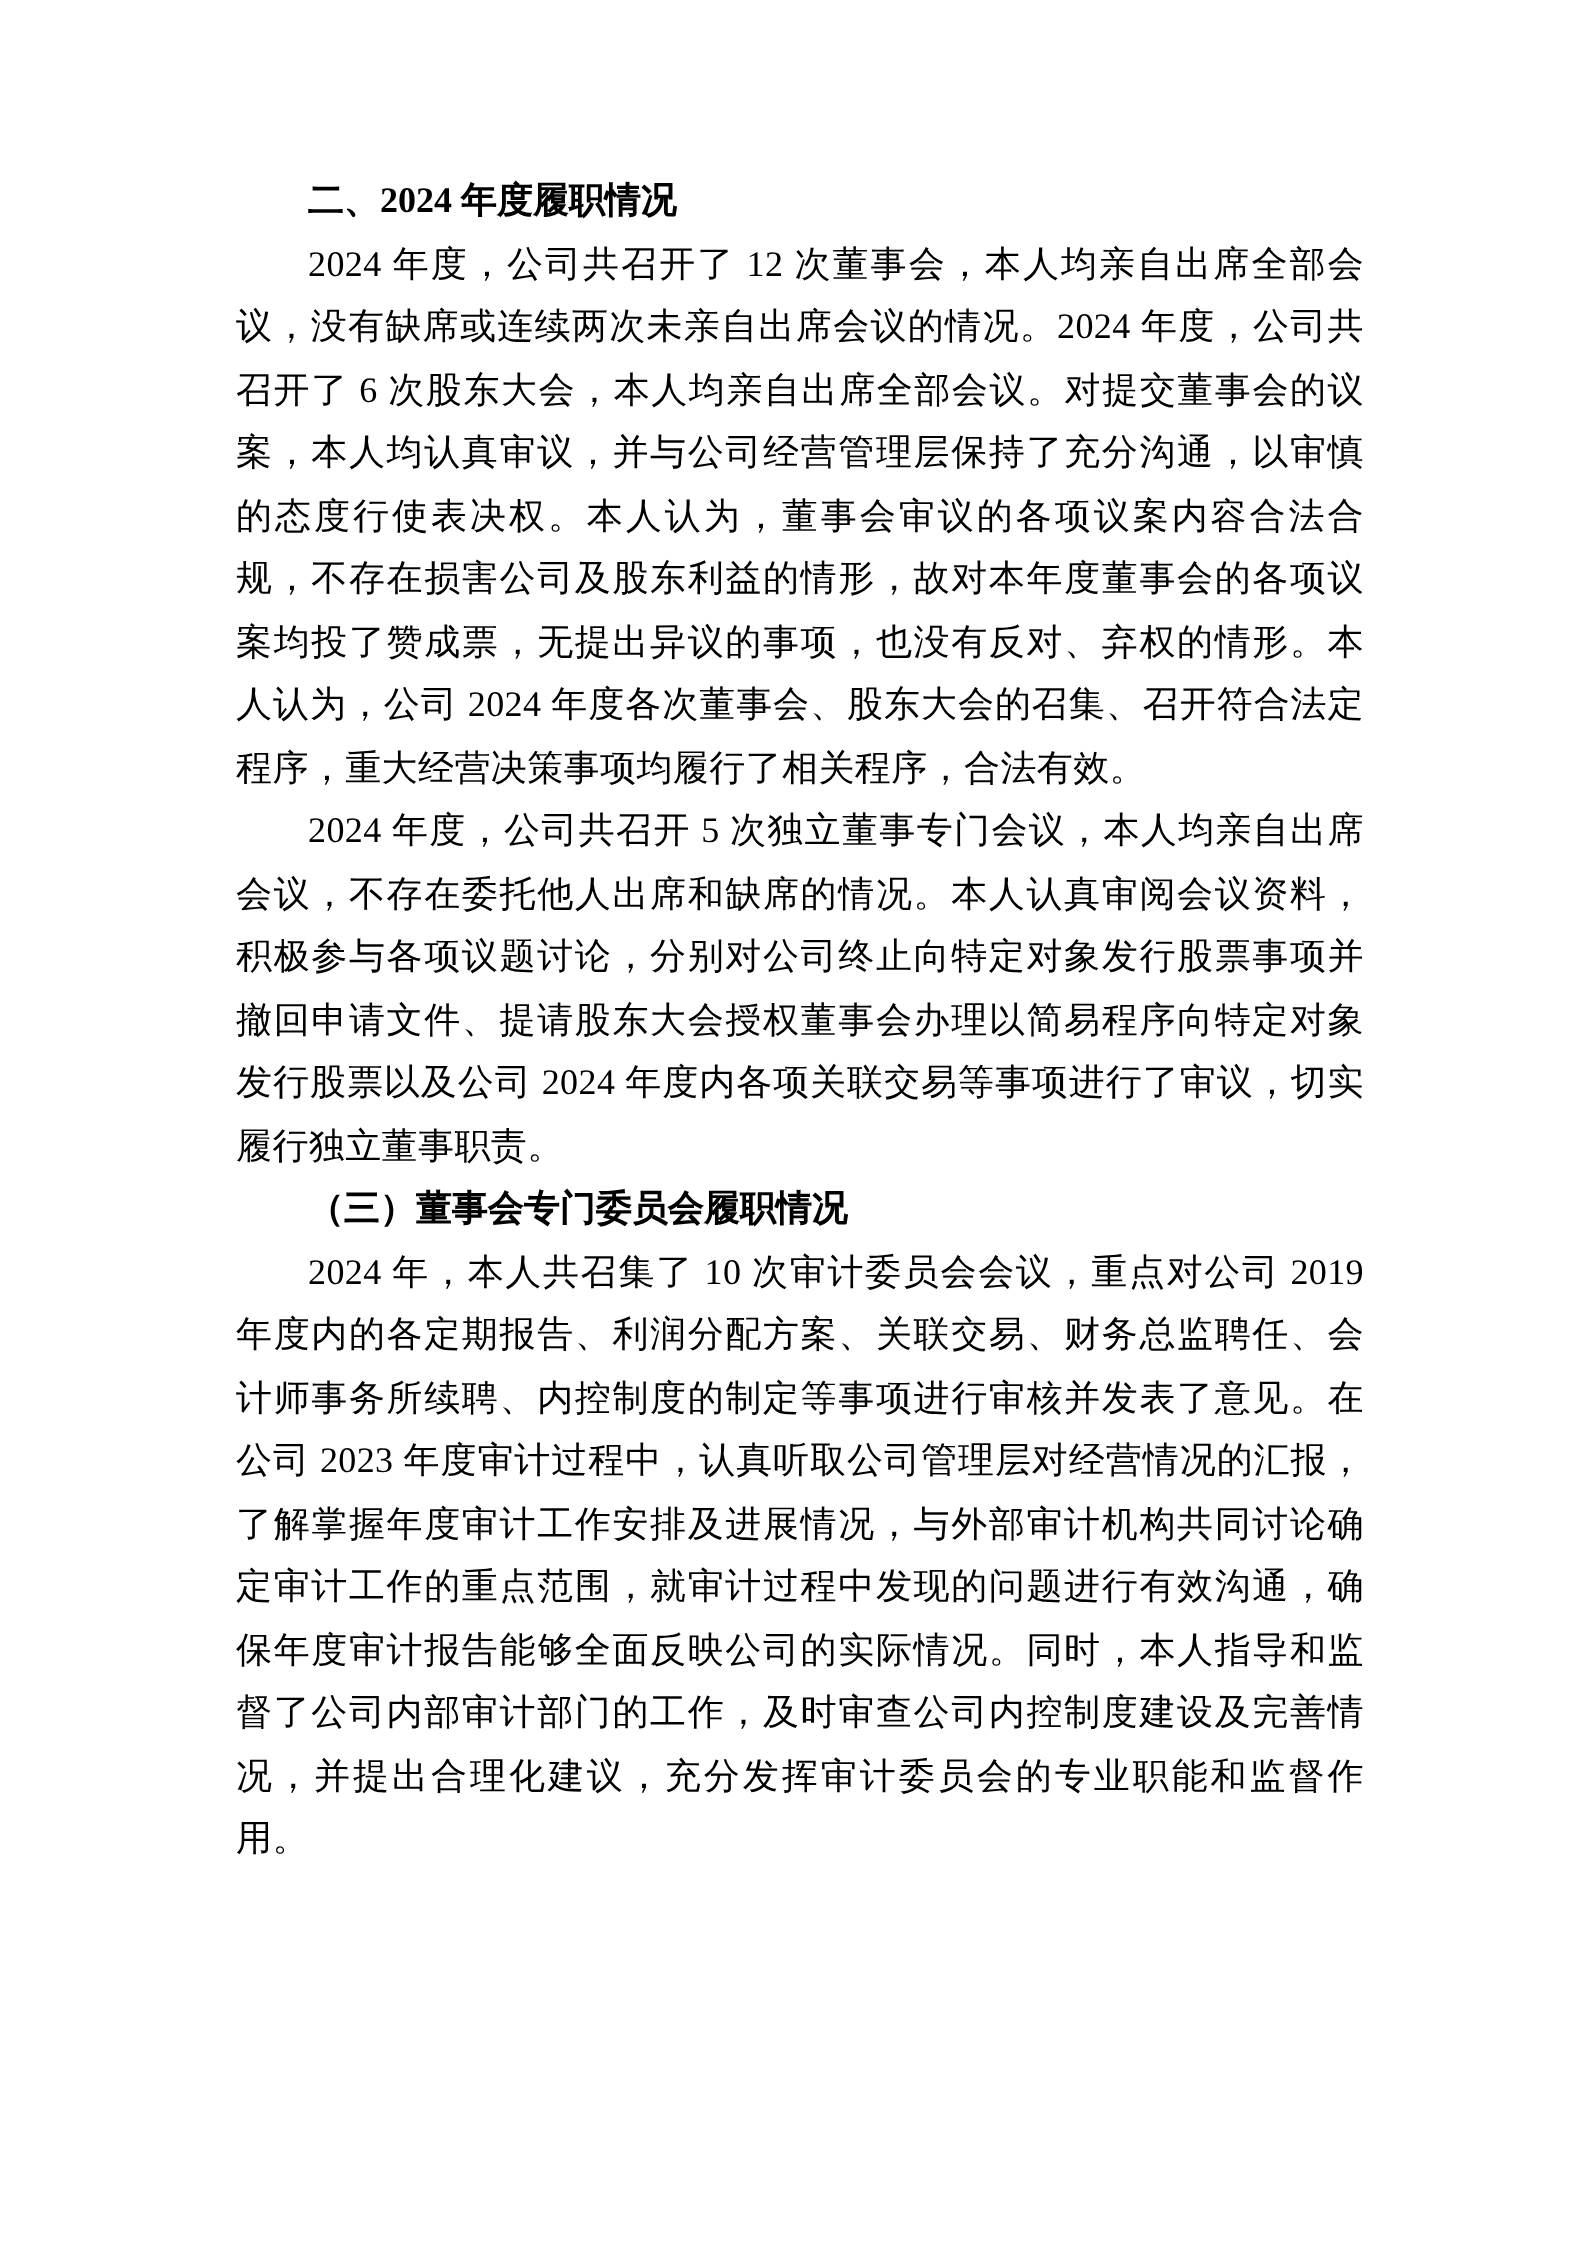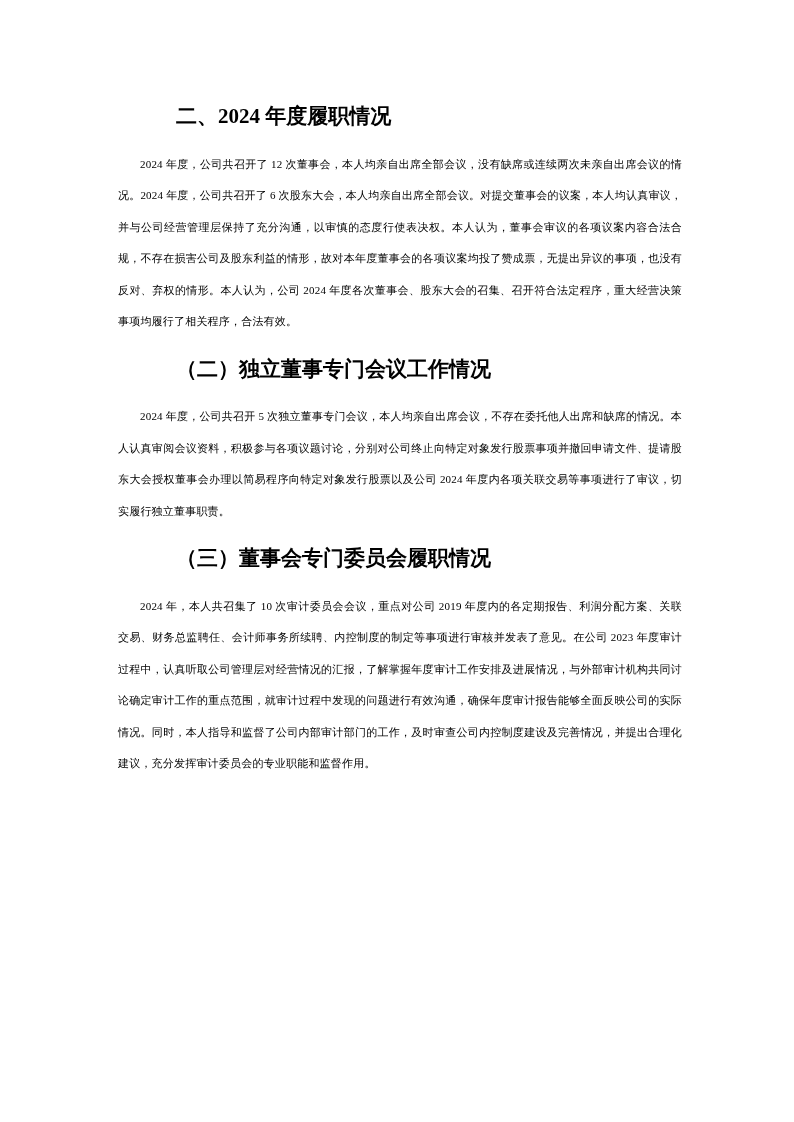--- a/index.html
+++ b/index.html
@@ -17,46 +17,45 @@
   .page {
     box-sizing: border-box;
     width: 794px;
     height: 1122px;
     padding: 85px 112px 0 118px;
     background: #ffffff;
   }
   .doc-title,
   .section-heading {
     font-weight: bold;
-    font-size: 21px;
+    font-size: 18px;
     line-height: 31.5px;
     text-indent: 2em;
-    margin: 16px;
+    margin: 0;
     white-space: nowrap;
   }
   .para {
-    font-size: 11px;
+    font-size: 18px;
     line-height: 31.5px;
     text-align: justify;
     text-indent: 2em;
     margin: 0;
     letter-spacing: 0.2px;
   }
 </style>
 </head>
 <body>
 
 <div class="page">
 
   <h1 class="doc-title">二、2024 年度履职情况</h1>
 
 
   <p class="para">2024 年度，公司共召开了 12 次董事会，本人均亲自出席全部会议，没有缺席或连续两次未亲自出席会议的情况。2024 年度，公司共召开了 6 次股东大会，本人均亲自出席全部会议。对提交董事会的议案，本人均认真审议，并与公司经营管理层保持了充分沟通，以审慎的态度行使表决权。本人认为，董事会审议的各项议案内容合法合规，不存在损害公司及股东利益的情形，故对本年度董事会的各项议案均投了赞成票，无提出异议的事项，也没有反对、弃权的情形。本人认为，公司 2024 年度各次董事会、股东大会的召集、召开符合法定程序，重大经营决策事项均履行了相关程序，合法有效。</p>
 
-  <h2 class="section-heading">（二）独立董事专门会议工作情况</h2>
 
   <p class="para">2024 年度，公司共召开 5 次独立董事专门会议，本人均亲自出席会议，不存在委托他人出席和缺席的情况。本人认真审阅会议资料，积极参与各项议题讨论，分别对公司终止向特定对象发行股票事项并撤回申请文件、提请股东大会授权董事会办理以简易程序向特定对象发行股票以及公司 2024 年度内各项关联交易等事项进行了审议，切实履行独立董事职责。</p>
 
   <h2 class="section-heading">（三）董事会专门委员会履职情况</h2>
 
 
   <p class="para">2024 年，本人共召集了 10 次审计委员会会议，重点对公司 2019 年度内的各定期报告、利润分配方案、关联交易、财务总监聘任、会计师事务所续聘、内控制度的制定等事项进行审核并发表了意见。在公司 2023 年度审计过程中，认真听取公司管理层对经营情况的汇报，了解掌握年度审计工作安排及进展情况，与外部审计机构共同讨论确定审计工作的重点范围，就审计过程中发现的问题进行有效沟通，确保年度审计报告能够全面反映公司的实际情况。同时，本人指导和监督了公司内部审计部门的工作，及时审查公司内控制度建设及完善情况，并提出合理化建议，充分发挥审计委员会的专业职能和监督作用。</p>
 
 
 </div>

